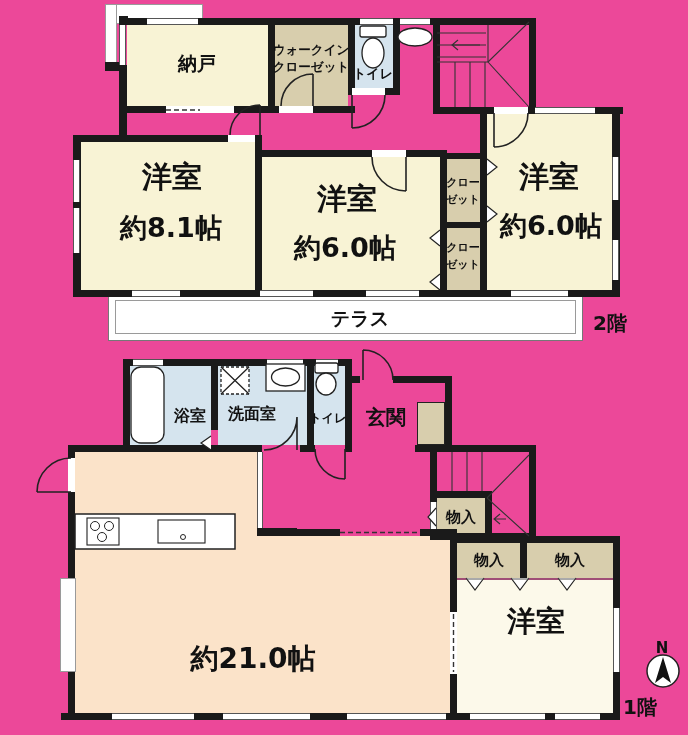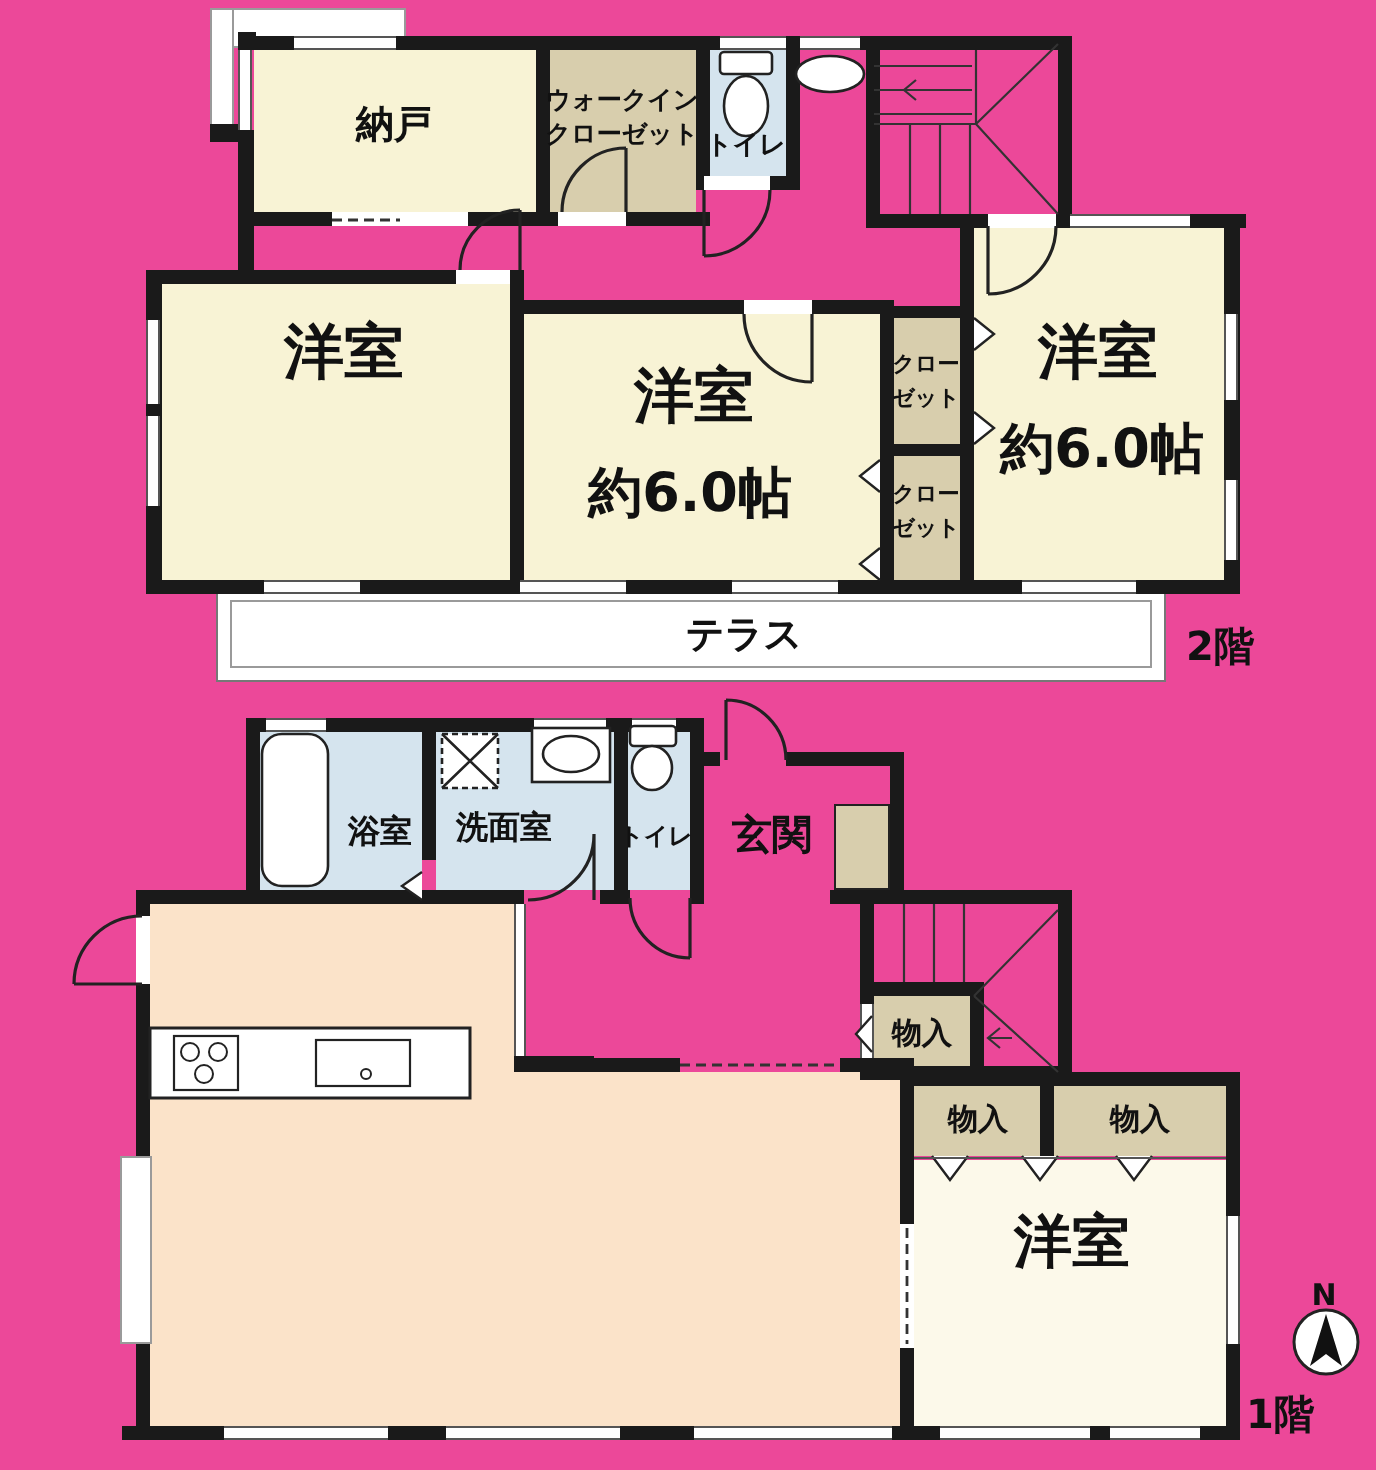--- a/index.html
+++ b/index.html
@@ -225,34 +225,36 @@
       <circle cx="663" cy="671" r="16" stroke="#222" stroke-width="1.5" fill="#fff"></circle>
       <polygon points="663,657 655,683 663,677 671,683" fill="#111"></polygon>
     </g>
   </svg>
 
   <div class="lbl" style="left:197px;top:63px;font-size:19px;">納戸</div>
   <div class="lbl" style="left:311px;top:50px;font-size:12.5px;">ウォークイン</div>
   <div class="lbl" style="left:311px;top:67px;font-size:12.5px;">クローゼット</div>
   <div class="lbl" style="left:373px;top:73px;font-size:13px;">トイレ</div>
   <div class="lbl" style="left:172px;top:177px;font-size:30px;">洋室</div>
+  <div class="lbl" style="left:171px;top:227px;font-size:27px;">約8.1帖</div>
   <div class="lbl" style="left:347px;top:199px;font-size:30px;">洋室</div>
   <div class="lbl" style="left:345px;top:247px;font-size:27px;">約6.0帖</div>
   <div class="lbl" style="left:549px;top:177px;font-size:30px;">洋室</div>
   <div class="lbl" style="left:551px;top:225px;font-size:27px;">約6.0帖</div>
   <div class="lbl" style="left:463px;top:182px;font-size:11px;">クロー</div>
   <div class="lbl" style="left:463px;top:199px;font-size:11px;">ゼット</div>
   <div class="lbl" style="left:463px;top:247px;font-size:11px;">クロー</div>
   <div class="lbl" style="left:463px;top:264px;font-size:11px;">ゼット</div>
-  <div class="lbl" style="left:372px;top:318px;font-size:19px;">テラス</div>
+  <div class="lbl" style="left:360px;top:318px;font-size:19px;">テラス</div>
   <div class="lbl" style="left:610px;top:323px;font-size:20px;">2階</div>
 
   <div class="lbl" style="left:190px;top:416px;font-size:16px;">浴室</div>
   <div class="lbl" style="left:252px;top:414px;font-size:16px;">洗面室</div>
   <div class="lbl" style="left:328px;top:418px;font-size:12px;">トイレ</div>
   <div class="lbl" style="left:386px;top:417px;font-size:20px;">玄関</div>
   <div class="lbl" style="left:461px;top:517px;font-size:15px;">物入</div>
   <div class="lbl" style="left:489px;top:560px;font-size:15px;">物入</div>
   <div class="lbl" style="left:570px;top:560px;font-size:15px;">物入</div>
+  <div class="lbl" style="left:253px;top:659px;font-size:28px;">約21.0帖</div>
   <div class="lbl" style="left:536px;top:621px;font-size:29px;">洋室</div>
   <div class="lbl" style="left:640px;top:707px;font-size:20px;">1階</div>
   <div class="lbl" style="left:662px;top:648px;font-size:15px;">N</div>
 </div>
 
 </body></html>

